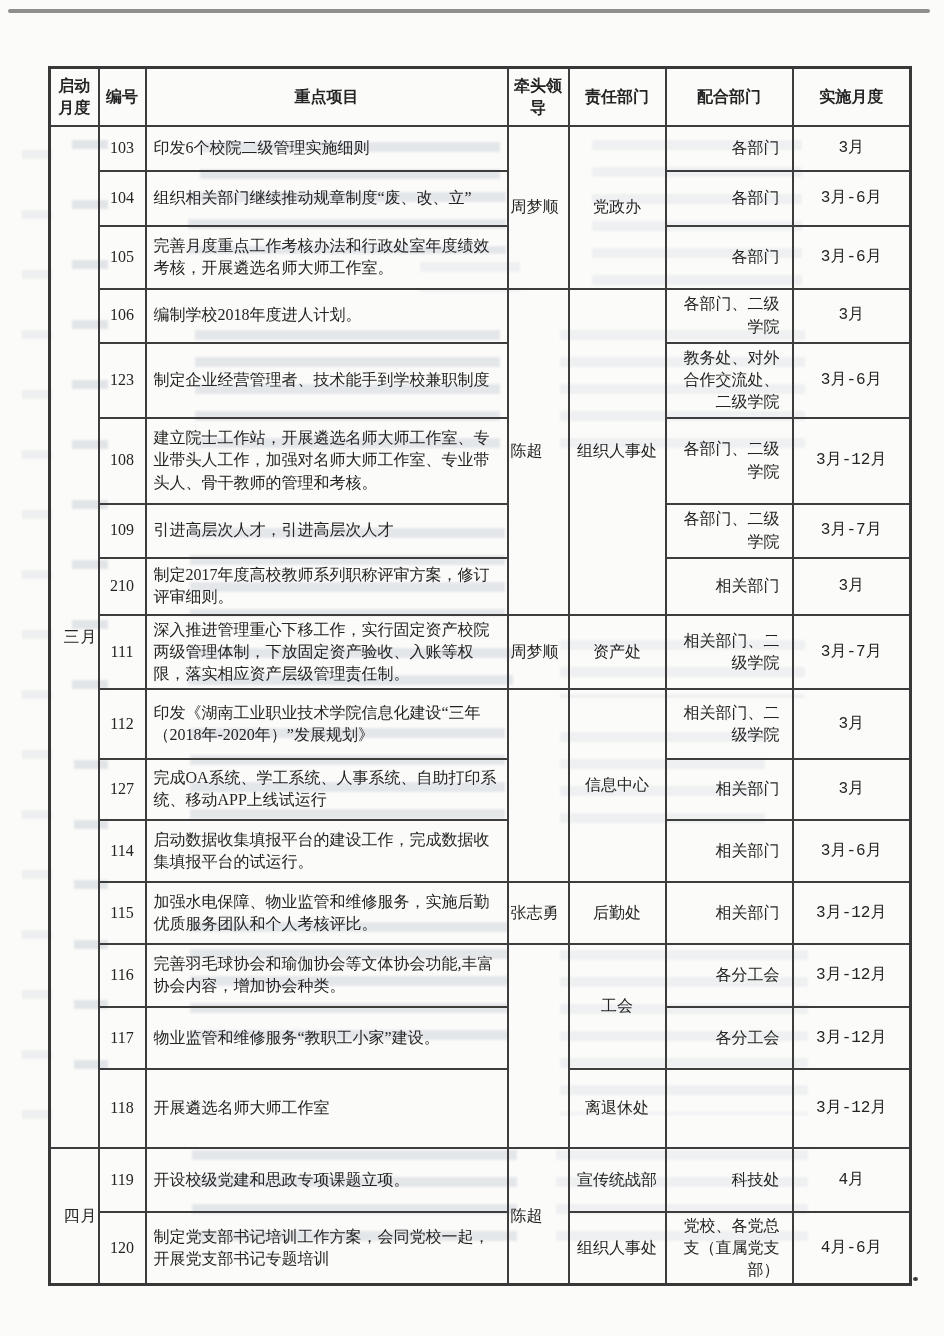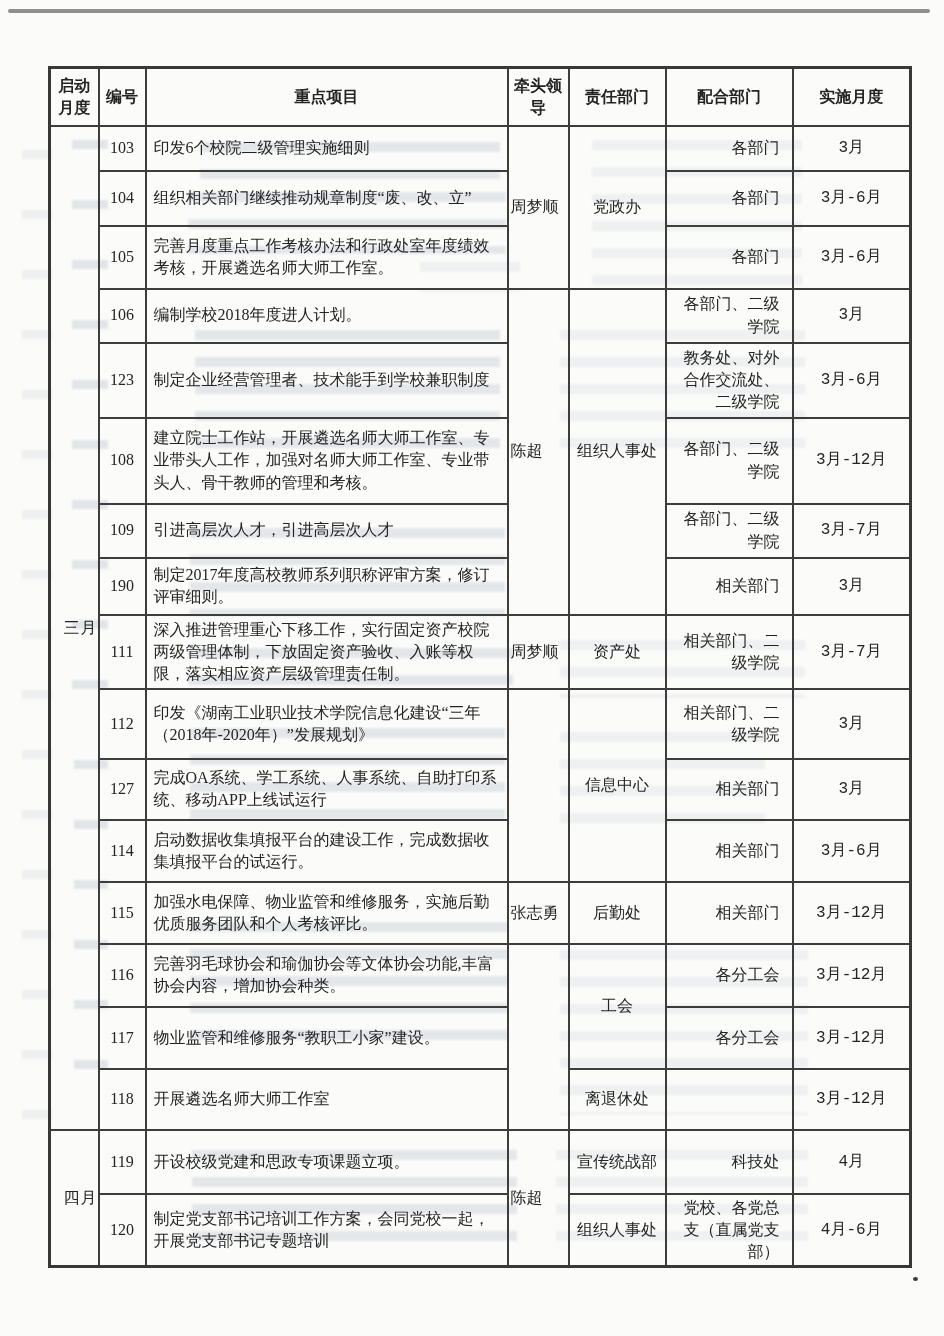--- a/index.html
+++ b/index.html
@@ -151,21 +151,21 @@
         <td class="c-coop">各部门、二级学院</td>
         <td class="c-impl">3月-12月</td>
       </tr>
       <tr style="height:54px">
         <td class="c-no">109</td>
         <td class="c-proj">引进高层次人才，引进高层次人才</td>
         <td class="c-coop">各部门、二级学院</td>
         <td class="c-impl">3月-7月</td>
       </tr>
       <tr style="height:57px">
-        <td class="c-no">190</td>
+        <td class="c-no">210</td>
         <td class="c-proj">制定2017年度高校教师系列职称评审方案，修订评审细则。</td>
         <td class="c-coop">相关部门</td>
         <td class="c-impl">3月</td>
       </tr>
       <tr style="height:74px">
         <td class="c-no">111</td>
         <td class="c-proj">深入推进管理重心下移工作，实行固定资产校院两级管理体制，下放固定资产验收、入账等权限，落实相应资产层级管理责任制。</td>
         <td class="c-leader">周梦顺</td>
         <td class="c-dept">资产处</td>
         <td class="c-coop">相关部门、二级学院</td>
@@ -206,21 +206,21 @@
         <td class="c-dept" rowspan="2">工会</td>
         <td class="c-coop">各分工会</td>
         <td class="c-impl">3月-12月</td>
       </tr>
       <tr style="height:62px">
         <td class="c-no">117</td>
         <td class="c-proj">物业监管和维修服务“教职工小家”建设。</td>
         <td class="c-coop">各分工会</td>
         <td class="c-impl">3月-12月</td>
       </tr>
-      <tr style="height:61px">
+      <tr style="height:79px">
         <td class="c-no">118</td>
         <td class="c-proj">开展遴选名师大师工作室</td>
         <td class="c-dept">离退休处</td>
         <td class="c-coop"></td>
         <td class="c-impl">3月-12月</td>
       </tr>
       <tr style="height:64px">
         <td class="c-month" rowspan="2">四月</td>
         <td class="c-no">119</td>
         <td class="c-proj">开设校级党建和思政专项课题立项。</td>

